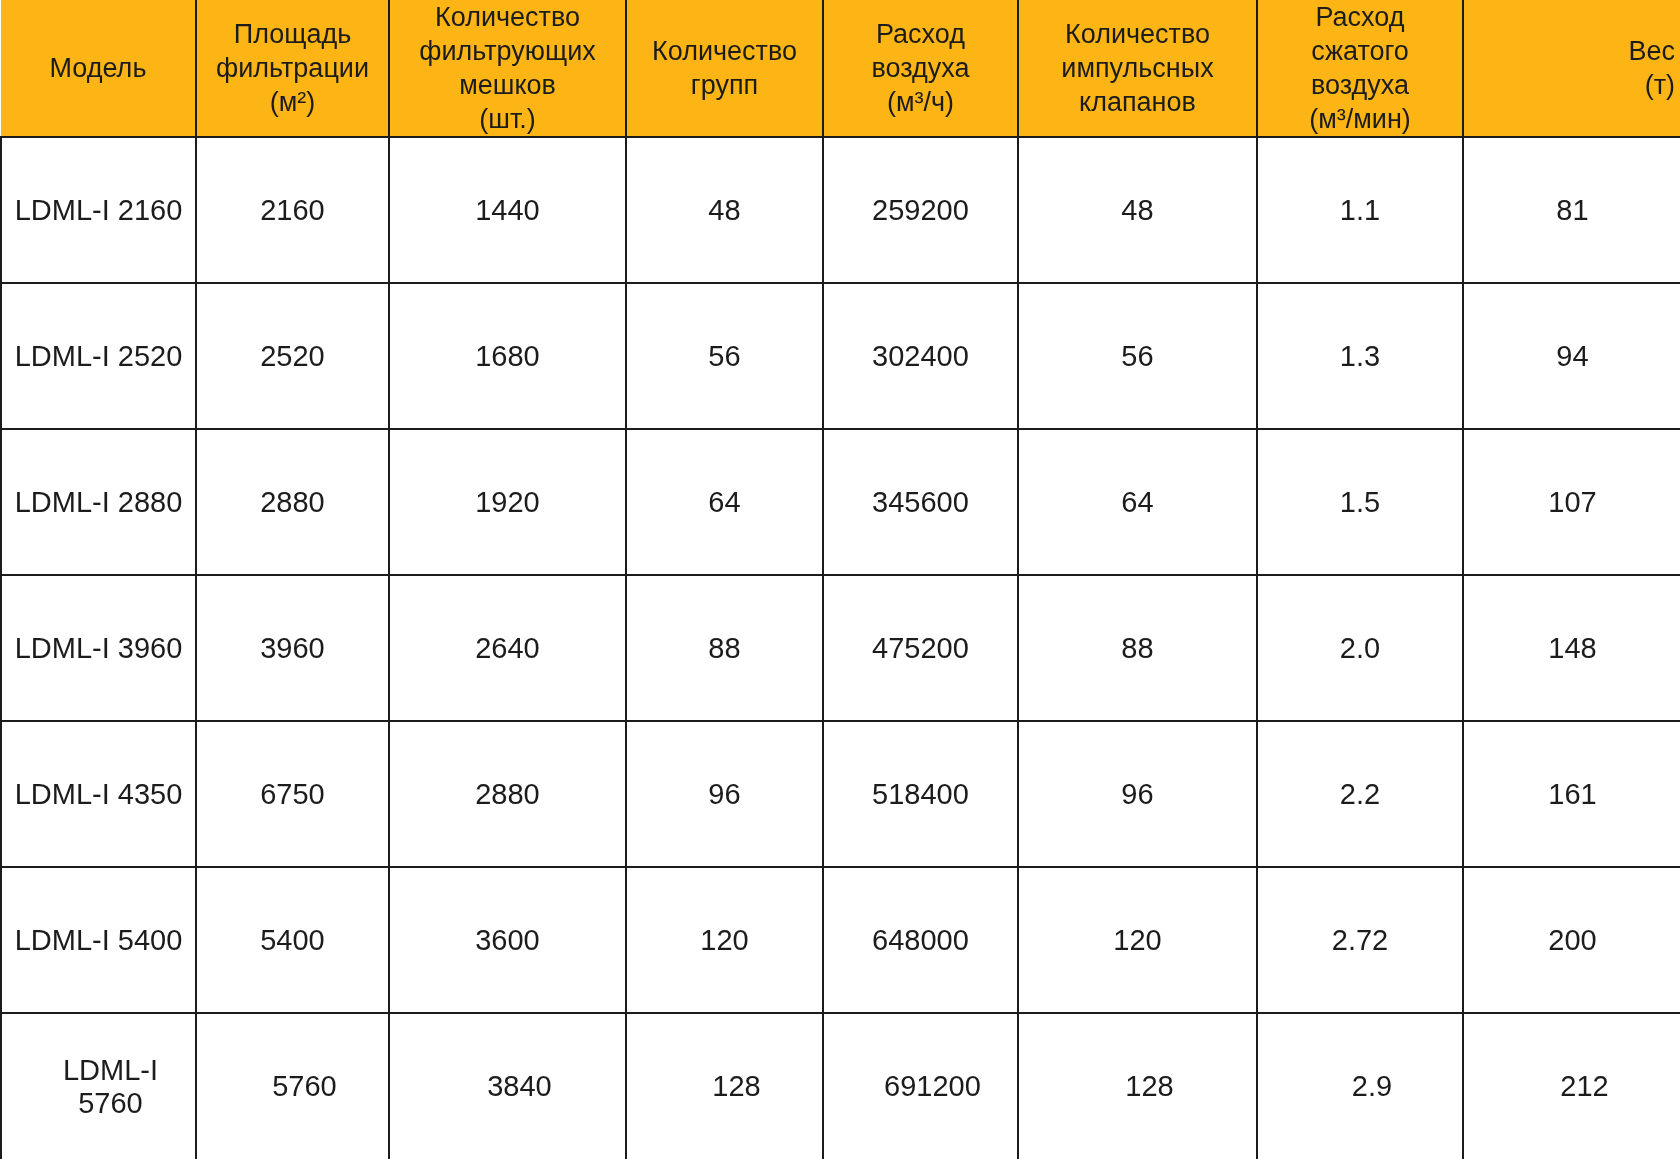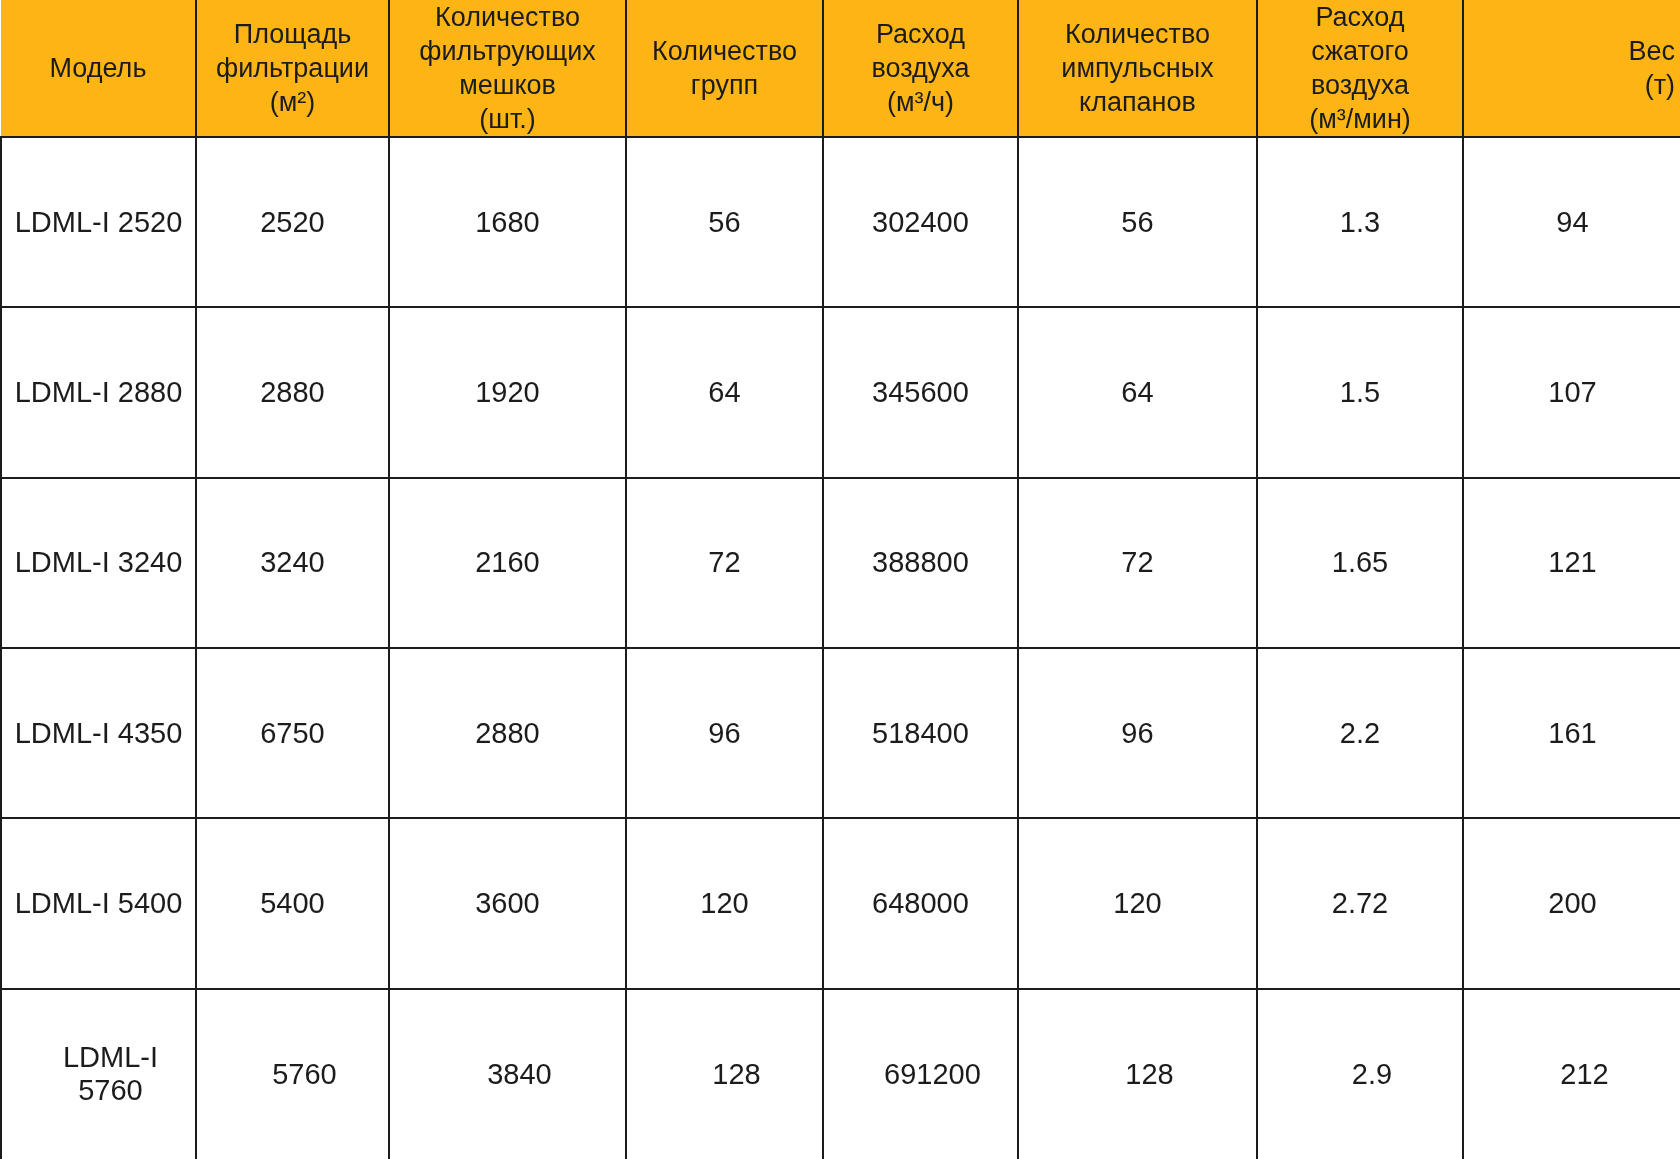--- a/index.html
+++ b/index.html
@@ -88,48 +88,58 @@
 клапанов</th>
         <th>Расход сжатого
 воздуха
 (м³/мин)</th>
         <th>Вес
 (т)</th>
       </tr>
   </thead>
   <tbody>
       <tr>
+        <td>LDML-I 2160</td>
+        <td>2160</td>
+        <td>1440</td>
+        <td>48</td>
+        <td>259200</td>
+        <td>48</td>
+        <td>1.1</td>
+        <td>81</td>
+      </tr>
+      <tr>
         <td>LDML-I 2520</td>
         <td>2520</td>
         <td>1680</td>
         <td>56</td>
         <td>302400</td>
         <td>56</td>
         <td>1.3</td>
         <td>94</td>
       </tr>
       <tr>
         <td>LDML-I 2880</td>
         <td>2880</td>
         <td>1920</td>
         <td>64</td>
         <td>345600</td>
         <td>64</td>
         <td>1.5</td>
         <td>107</td>
       </tr>
       <tr>
-        <td>LDML-I 3240</td>
-        <td>3240</td>
-        <td>2160</td>
-        <td>72</td>
-        <td>388800</td>
-        <td>72</td>
-        <td>1.65</td>
-        <td>121</td>
+        <td>LDML-I 3960</td>
+        <td>3960</td>
+        <td>2640</td>
+        <td>88</td>
+        <td>475200</td>
+        <td>88</td>
+        <td>2.0</td>
+        <td>148</td>
       </tr>
       <tr>
         <td>LDML-I 4350</td>
         <td>6750</td>
         <td>2880</td>
         <td>96</td>
         <td>518400</td>
         <td>96</td>
         <td>2.2</td>
         <td>161</td>

